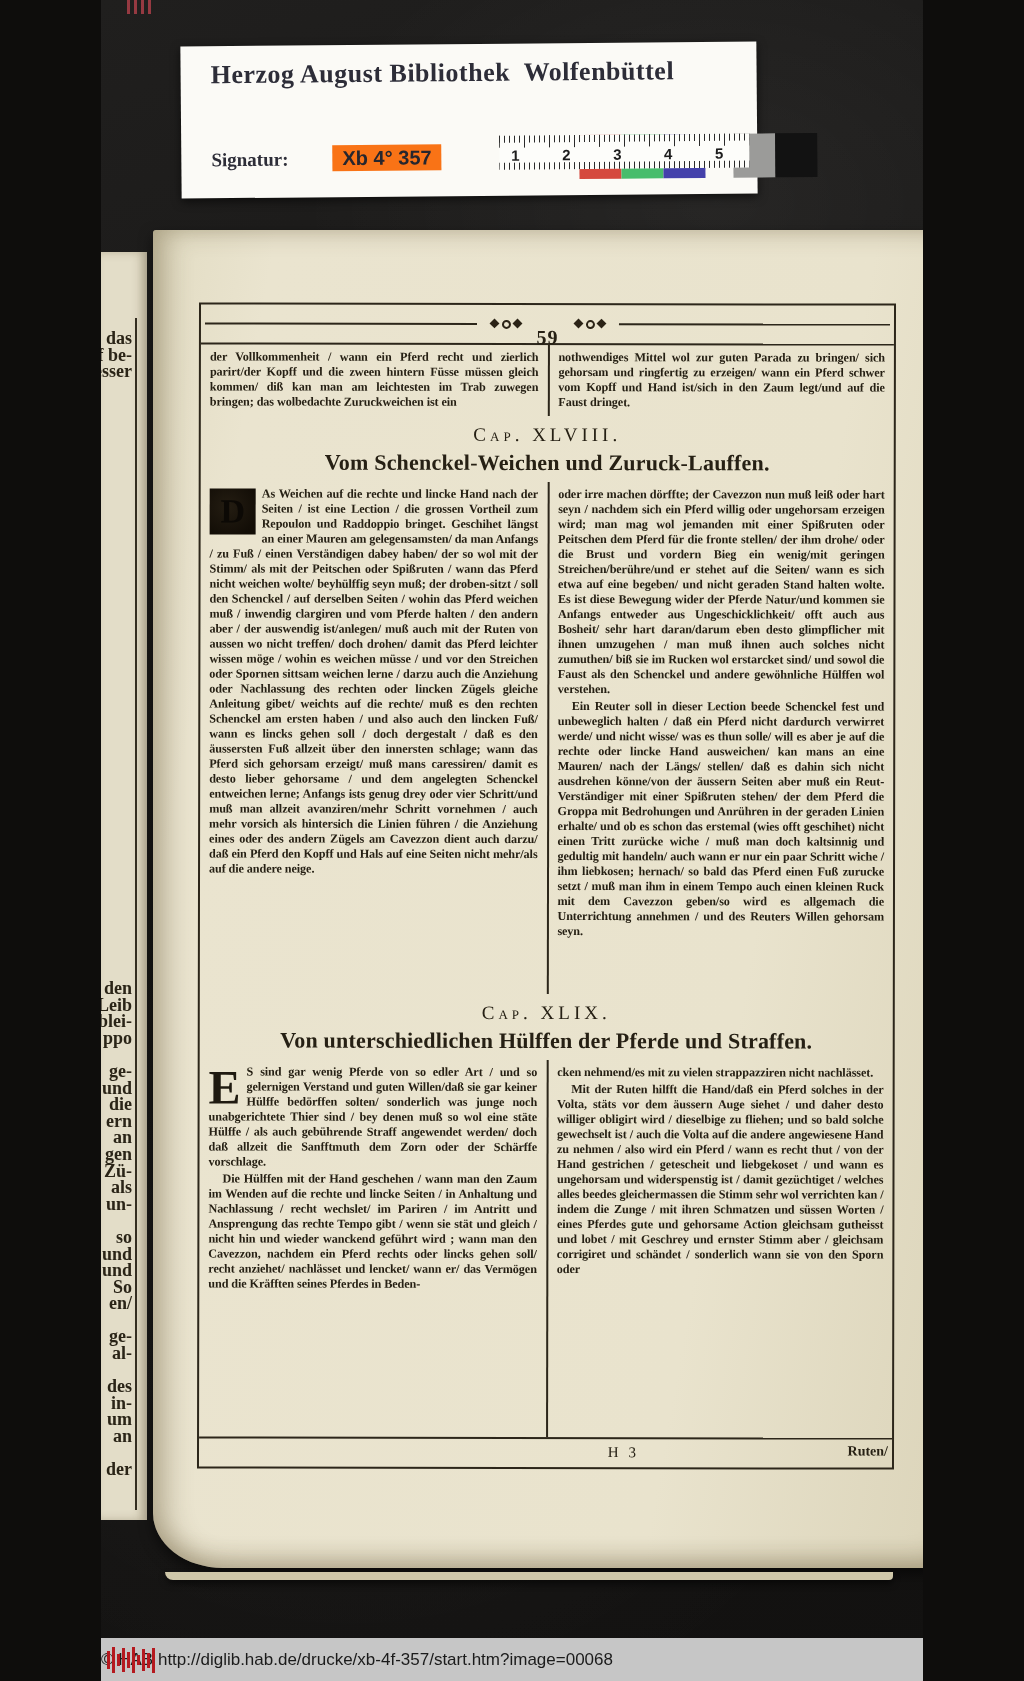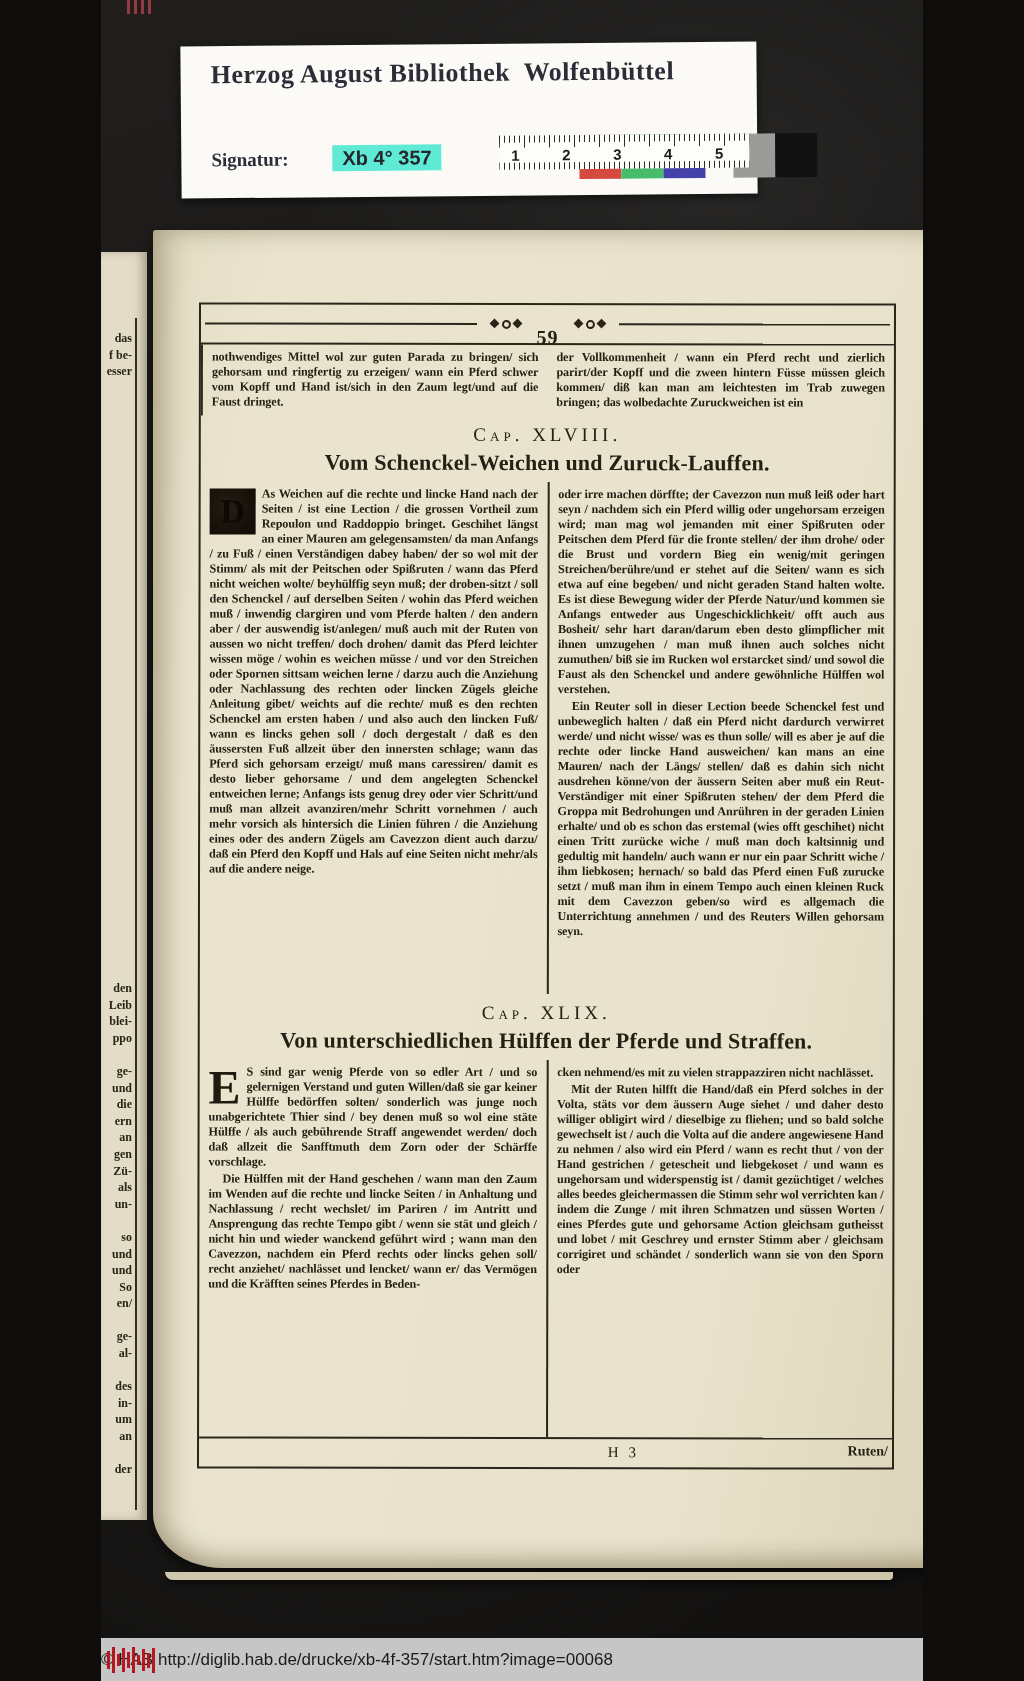--- a/index.html
+++ b/index.html
@@ -11,39 +11,39 @@
     font-family:"Liberation Serif", serif;}
 
   
   .label-card{position:absolute;left:80px;top:44px;width:576px;height:152px;background:#fbfaf6;
     transform:rotate(-0.5deg);box-shadow:0 3px 10px rgba(0,0,0,0.6);}
   .lib-title{position:absolute;left:30px;top:14px;font-weight:bold;font-size:26px;color:#2d2d38;
     letter-spacing:0.5px;white-space:pre;}
   .sig-row{position:absolute;left:30px;top:102px;}
   .sig-label{font-weight:bold;font-size:19px;color:#2d2d38;}
   .sig-value{font-family:"Liberation Sans",sans-serif;font-weight:bold;font-size:20px;color:#26262e;
-    margin-left:40px;background:#5eead4;padding:2px 10px;}
+    margin-left:40px;background:#f97316;padding:2px 10px;}
   .colorbar{position:absolute;left:398px;top:92px;height:44px;display:flex;}
   .colorbar .patch{width:42px;height:44px;}
   .colorbar .patch:nth-child(4){margin-left:28px;}
   .ruler{position:absolute;left:398px;top:136px;width:250px;height:34px;background:#fdfdfa;}
   .ticks-top,.ticks-top2,.ticks-bot{position:absolute;left:0;right:0;}
   .ticks-top{top:0;height:7px;background:repeating-linear-gradient(to right,#2a2a2a 0 1px,transparent 1px 5px);}
   .ticks-top2{top:0;height:12px;background:repeating-linear-gradient(to right,#2a2a2a 0 1px,transparent 1px 25px);}
   .ticks-bot{bottom:0;height:7px;background:repeating-linear-gradient(to right,#2a2a2a 0 1px,transparent 1px 5px);}
   .ruler-nums{position:absolute;left:12px;top:11px;width:212px;display:flex;justify-content:space-between;
     font-family:"Liberation Sans",sans-serif;font-size:15px;font-weight:bold;color:#1d1d1d;}
   .red-stamp-partial{position:absolute;left:26px;top:0;width:26px;height:14px;
     background:repeating-linear-gradient(to right,#b3404a 0 3px,transparent 3px 7px);opacity:.8;}
 
   
   .page-sliver{position:absolute;left:0;top:252px;width:46px;height:1268px;background:#e3ddc8;
     box-shadow:inset -6px 0 10px rgba(70,55,25,0.25);}
   .page-sliver::after{content:"";position:absolute;right:10px;top:66px;bottom:10px;width:2px;background:#332d20;}
-  .frag-col{position:absolute;right:15px;text-align:right;font-weight:bold;font-size:12px;line-height:16.6px;color:#2a2417;}
+  .frag-col{position:absolute;right:15px;text-align:right;font-weight:bold;font-size:18px;line-height:16.6px;color:#2a2417;}
   .frag-col span{display:block;min-height:16.6px;}
   .frag-top{top:78px;}
   .frag-bot{top:728px;}
   .page-main{position:absolute;left:52px;top:230px;width:800px;height:1338px;
     background:linear-gradient(100deg,#e2dcc3 0%,#eae4cf 12%,#e9e3cd 70%,#ddd6bc 96%);
     border-radius:3px 8px 30px 70px / 3px 8px 24px 55px;
     box-shadow:inset 14px 0 26px rgba(80,62,28,0.30), inset -8px -10px 22px rgba(80,62,28,0.22), 0 6px 14px rgba(0,0,0,0.55);}
   .page-main::after{content:"";position:absolute;left:12px;right:60px;bottom:-12px;height:8px;
     background:#cfc7a9;border-radius:0 0 20px 40px;box-shadow:0 4px 6px rgba(0,0,0,0.5);}
 
@@ -180,25 +180,25 @@
         <span class="pageno">59</span>
         <span class="fleuron">
             <i></i>
             <i></i>
             <i></i>
           </span>
         <div class="hrule"></div>
       </div>
 
       <div class="two-col cont-row">
+        <div class="col left">
+          <p>der Vollkommenheit / wann ein Pferd recht und zierlich parirt/der Kopff und die zween hintern Füsse müssen gleich kommen/ diß kan man am leichtesten im Trab zuwegen bringen; das wolbedachte Zuruckweichen ist ein</p>
+        </div>
         <div class="col right">
           <p>nothwendiges Mittel wol zur guten Parada zu bringen/ sich gehorsam und ringfertig zu erzeigen/ wann ein Pferd schwer vom Kopff und Hand ist/sich in den Zaum legt/und auf die Faust dringet.</p>
-        </div>
-        <div class="col left">
-          <p>der Vollkommenheit / wann ein Pferd recht und zierlich parirt/der Kopff und die zween hintern Füsse müssen gleich kommen/ diß kan man am leichtesten im Trab zuwegen bringen; das wolbedachte Zuruckweichen ist ein</p>
         </div>
       </div>
 
       <div class="chap-head">
         <p class="cap-label">Cap. XLVIII.</p>
         <p class="chap-title">Vom Schenckel-Weichen und Zuruck-Lauffen.</p>
       </div>
 
       <div class="two-col body48">
         <div class="col left">

